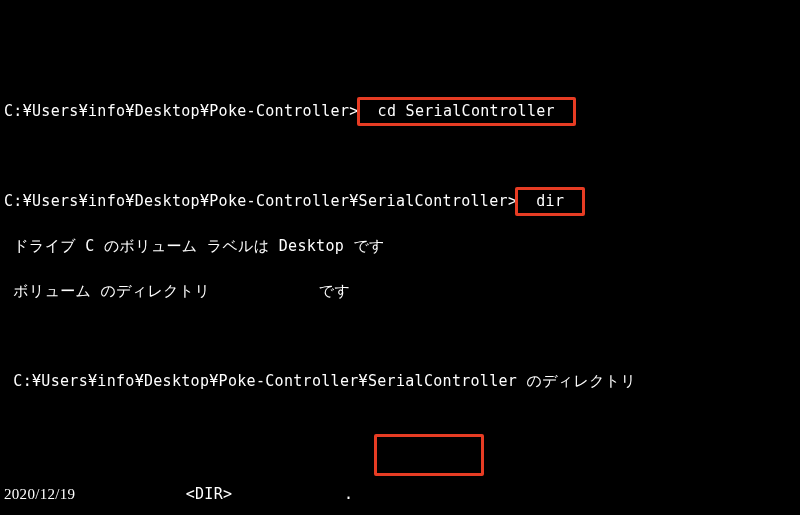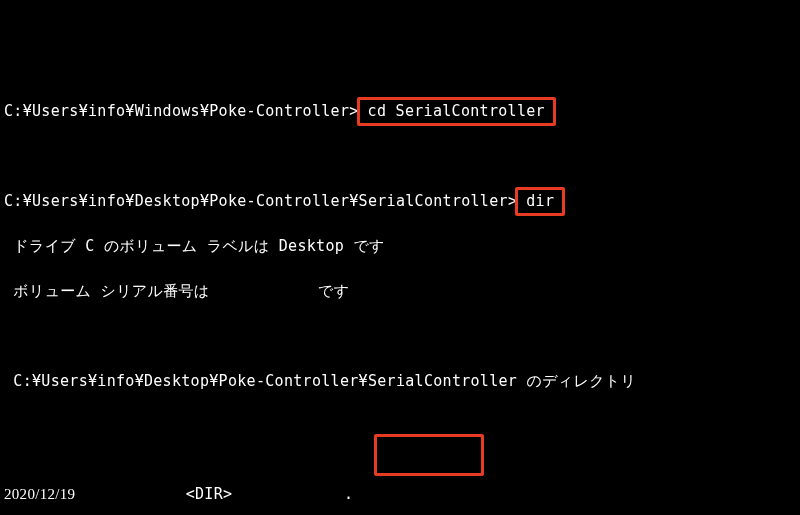--- a/index.html
+++ b/index.html
@@ -13,21 +13,21 @@
       white-space: pre;
       width: 800px;
       height: 515px;
       overflow: hidden;
       letter-spacing: 0.3px;
     }
     .line { display: block; }
     .hl {
       border: 3px solid #e73c23;
       border-radius: 2px;
-      padding: 0 8px;
+      padding: 0 18px;
       display: inline-block;
       margin: -3px -2px;
     }
     .hl-box {
       position: absolute;
       border: 3px solid #e73c23;
       border-radius: 2px;
       pointer-events: none;
     }
     .redact {
@@ -42,25 +42,25 @@
     .c-time { width: 70px; margin-top: 33px; }
     .c-attr { width: 70px; text-align: center; }
     .c-size { width: 100px; text-align: right; padding-right: 8px; }
     .c-name { flex: 1; }
   </style>
 </head>
 <body>
 
 
 
-<div class="line"><span>C:¥Users¥info¥Windows¥Poke-Controller</span>&gt;<span class="hl"><span>cd SerialController</span></span></div>
+<div class="line"><span>C:¥Users¥info¥Desktop¥Poke-Controller</span>&gt;<span class="hl"><span>cd SerialController</span></span></div>
 <div class="line"> </div>
 <div class="line"><span>C:¥Users¥info¥Desktop¥Poke-Controller¥SerialController</span>&gt;<span class="hl"><span>dir</span></span></div>
 <div class="line"> ドライブ C のボリューム ラベルは Desktop です</div>
-<div class="line"><span> ボリューム シリアル番号は </span><span class="redact"></span><span> です</span></div>
+<div class="line"><span> ボリューム のディレクトリ </span><span class="redact"></span><span> です</span></div>
 <div class="line"> </div>
 <div class="line"> C:¥Users¥info¥Desktop¥Poke-Controller¥SerialController のディレクトリ</div>
 <div class="line"> </div>
 
 <div id="listing"><div class="row"><span class="c-date">2020/12/19</span><span class="c-time">14:53</span><span class="c-attr">&lt;DIR&gt;</span><span class="c-size"></span><span class="c-name">.</span></div><div class="row"><span class="c-date">2020/12/19</span><span class="c-time">14:53</span><span class="c-attr">&lt;DIR&gt;</span><span class="c-size"></span><span class="c-name">..</span></div></div>
 
 
 
 
 <div class="hl-box" style="left:374px; top:434px; width:110px; height:42px;"></div>

